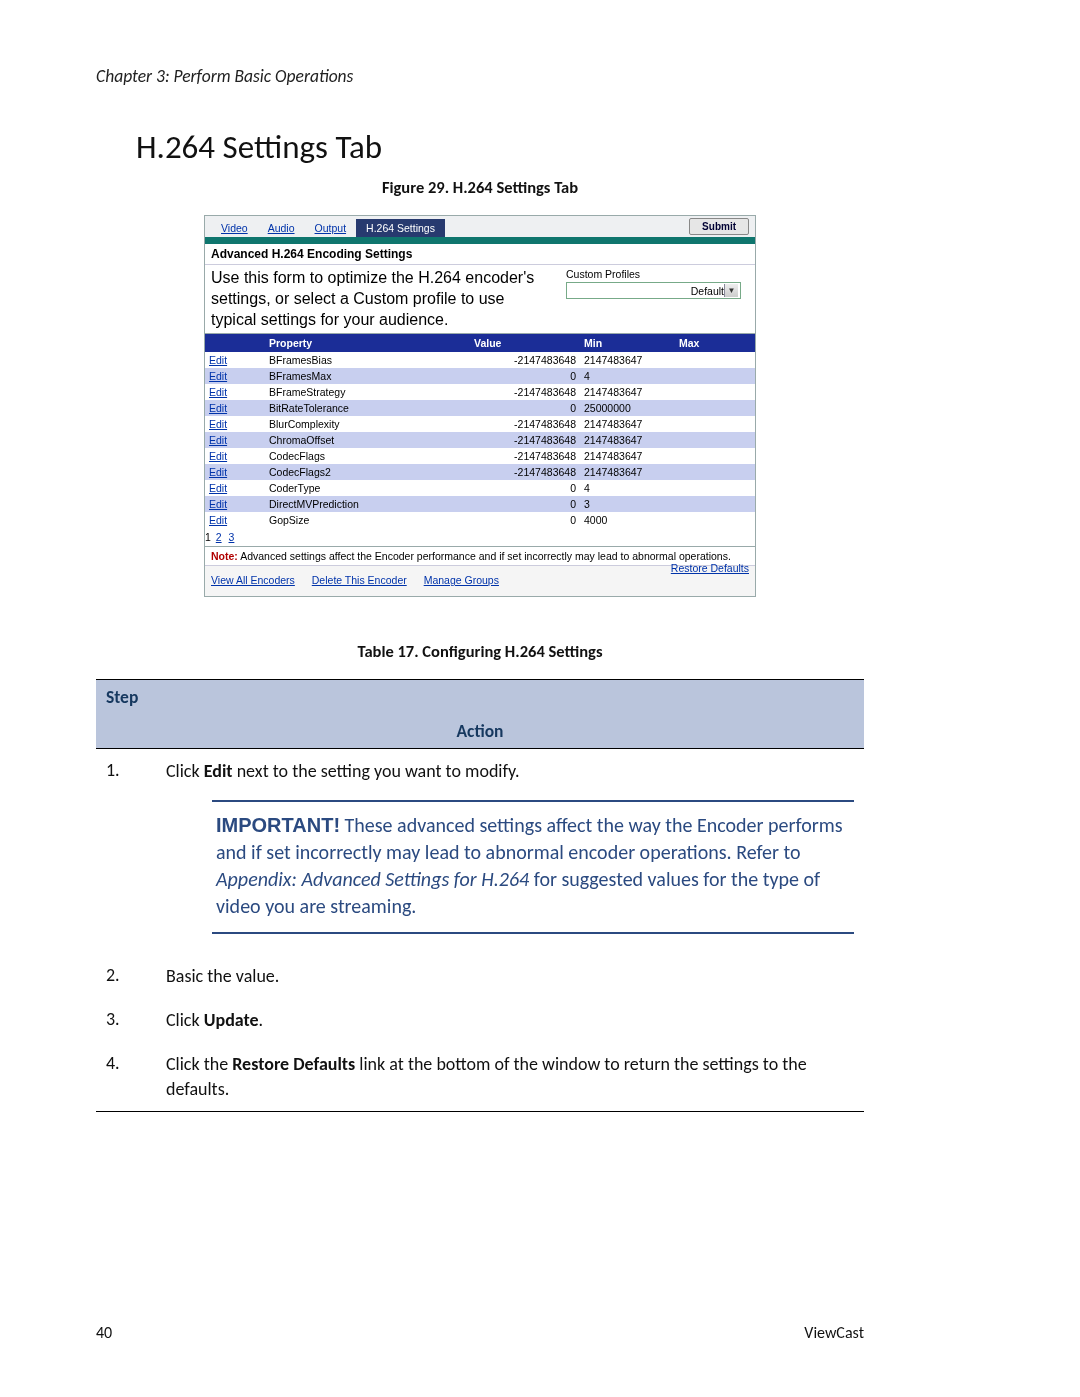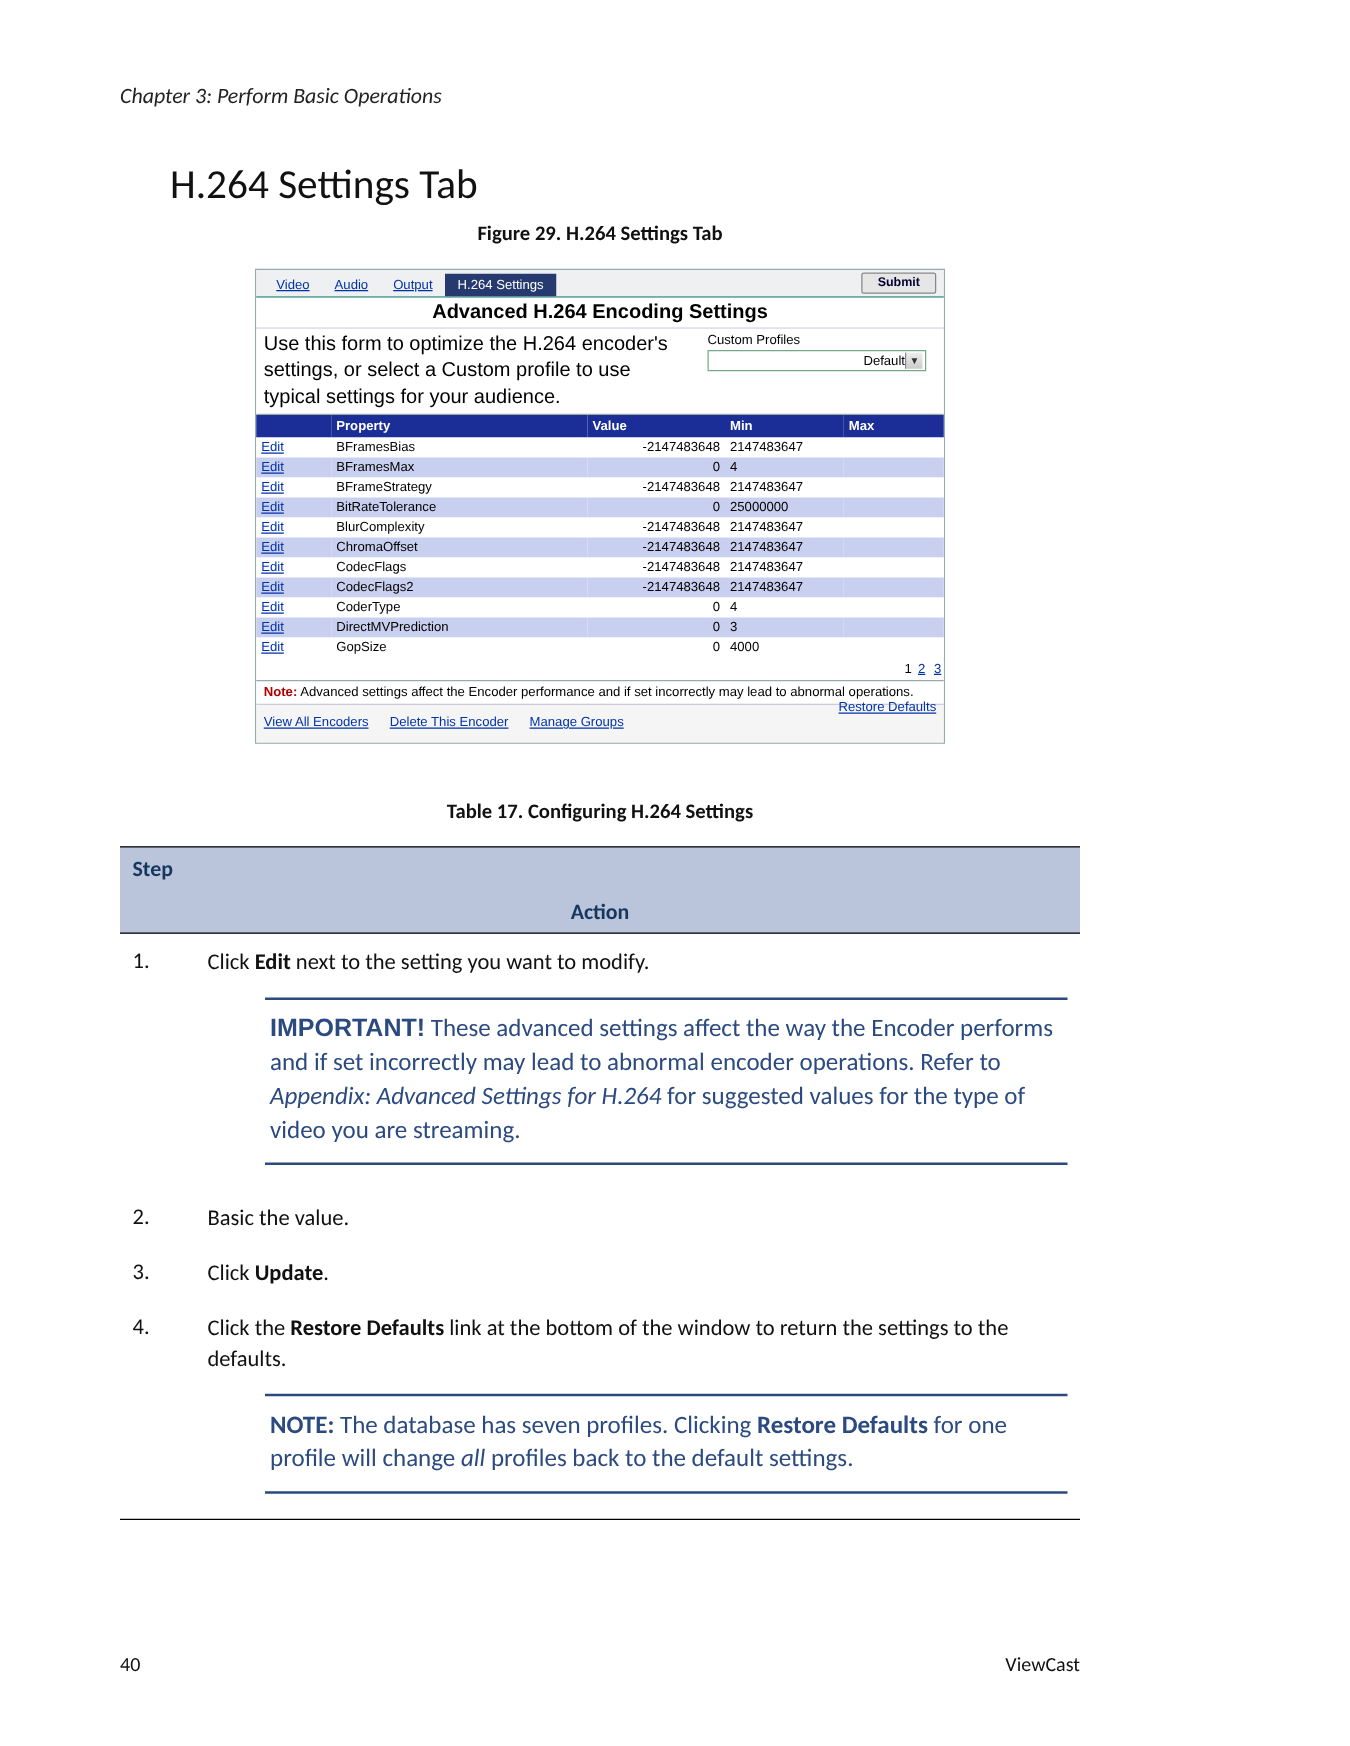--- a/index.html
+++ b/index.html
@@ -72,26 +72,25 @@
     border: 1px solid #888;
     border-radius: 2px;
     font-size: 10px;
     font-weight: 700;
     color: #003;
     padding: 2px 12px;
     cursor: pointer;
   }
   .panel-title {
     background: #fff;
-    border-top: 1px solid #0f766e;
+    border-top: 7px solid #0f766e;
     border-bottom: 1px solid #ccd;
     padding: 3px 6px;
     font-weight: 700;
-    font-size: 16px;
-    text-align: center;
+    font-size: 12px;
   }
   .panel-top {
     display: flex;
     background: #fff;
     border-bottom: 1px solid #9aa;
   }
   .panel-top .left {
     flex: 1;
     padding: 3px 6px;
     font-size: 16px;
@@ -141,21 +140,21 @@
   }
   tr.alt { background: #c8cfef; }
   tr.norm { background: #fff; }
   td.edit a { color: #0033aa; text-decoration: underline; }
   td.c-edit { width: 60px; }
   td.c-prop { width: 205px; }
   td.c-val  { width: 110px; text-align: right; padding-right: 40px;}
   td.c-min  { width: 95px;  text-align: left;}
   td.c-max  { text-align: left; }
   .pager {
-    text-align: right;
+    text-align: left;
     background: #fff;
     padding: 3px 0;
     font-size: 10.5px;
   }
   .pager span { color:#000; }
   .pager a { color:#0033aa; text-decoration: underline; margin: 0 2px;}
   .note-row {
     background: #fff;
     padding: 3px 6px;
     border-top: 1px solid #9aa;
@@ -412,23 +411,20 @@
       <div class="c-action">
         <span>Click </span><b>Update</b><span>.</span>
       </div>
     </div>
 
     <div class="inst-row">
       <div class="c-step">4.</div>
       <div class="c-action">
         <span>Click the </span><b>Restore Defaults</b><span> link at the bottom of the window to return the settings to the defaults.</span>
 
-        <div class="callout">
-          <span class="lead" style="font-family:Calibri,Arial,sans-serif">NOTE:</span><span> The database has seven profiles. Clicking </span><b style="color:#2b4a80">Restore Defaults</b><span> for one profile will change </span><span class="ital">all</span><span> profiles back to the default settings.</span>
-        </div>
       </div>
     </div>
   </div>
 
   <div class="footer">
     <span>40</span>
     <span>ViewCast</span>
   </div>
 </div>
 

